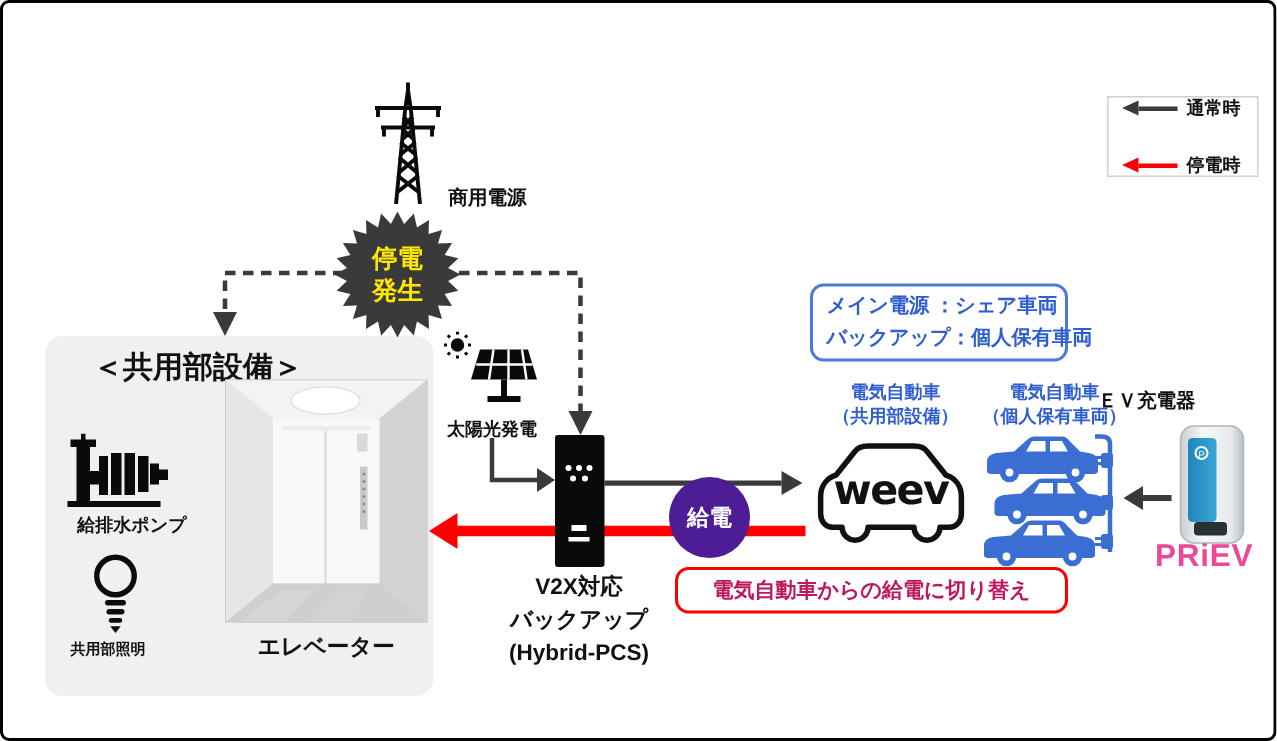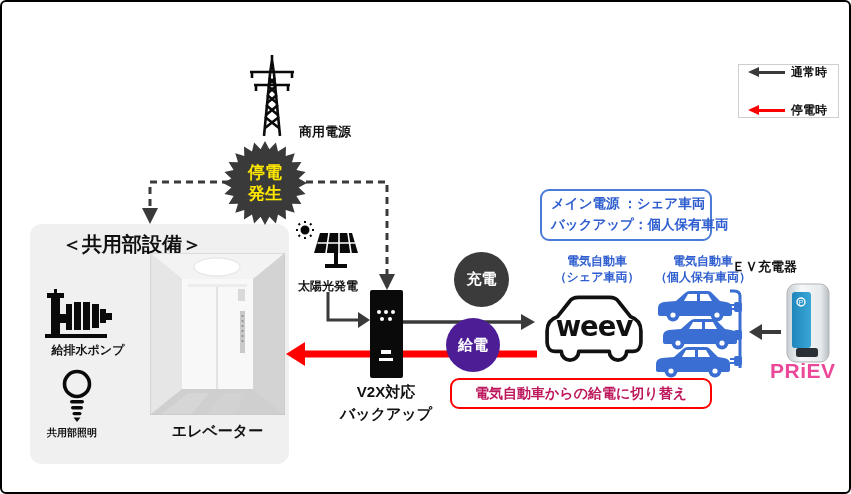--- a/index.html
+++ b/index.html
@@ -190,33 +190,33 @@
       <i class="b2"></i>
       <i class="b3"></i>
       <i class="b4"></i>
       <i class="b5"></i>
     <span class="bar1"></span>
       <span class="bar2"></span>
   </div>
   <div class="abs lbl center" id="v2x-label">
     <div>V2X対応</div>
     <div>バックアップ</div>
-  </div>
-
-  <div class="abs flow-badge" id="charge-badge">充電</div>
+    <div>(Hybrid-PCS)</div>
+  </div>
+
   <div class="abs flow-badge" id="supply-badge">給電</div>
 
   <div class="abs" id="power-plan">
     <div>メイン電源 ：シェア車両</div>
     <div>バックアップ：個人保有車両</div>
   </div>
 
   <div class="abs blue-title center" style="left:540px;top:252px;width:110px;">
     <div>電気自動車</div>
-    <div>（シェア車両）</div>
+    <div>（共用部設備）</div>
   </div>
   <svg class="abs z2" style="left:541px;top:285px;" width="102" height="82" viewBox="0 0 100 80">
     <path d="M12,63 C7,63 4,59 4,54 L4,43 C4,36 8,31 14,29 L26,14 C28,11 31,10 35,10 L65,10 C69,10 72,11 74,14 L86,29 C92,31 96,36 96,43 L96,54 C96,59 93,63 88,63 L82,63 A8.5,8.5 0 0 1 65,63 L35,63 A8.5,8.5 0 0 1 18,63 Z" fill="#ffffff" stroke="#111111" stroke-width="3.6" stroke-linejoin="round"></path>
     <text x="50" y="48" text-anchor="middle" font-size="27" font-weight="600" fill="#111111" font-family="'DejaVu Sans','Liberation Sans',sans-serif" letter-spacing="-1">weev</text>
   </svg>
 
   <div class="abs blue-title center" style="left:645px;top:252px;width:112px;">
     <div>電気自動車</div>
     <div>（個人保有車両）</div>
   </div>

